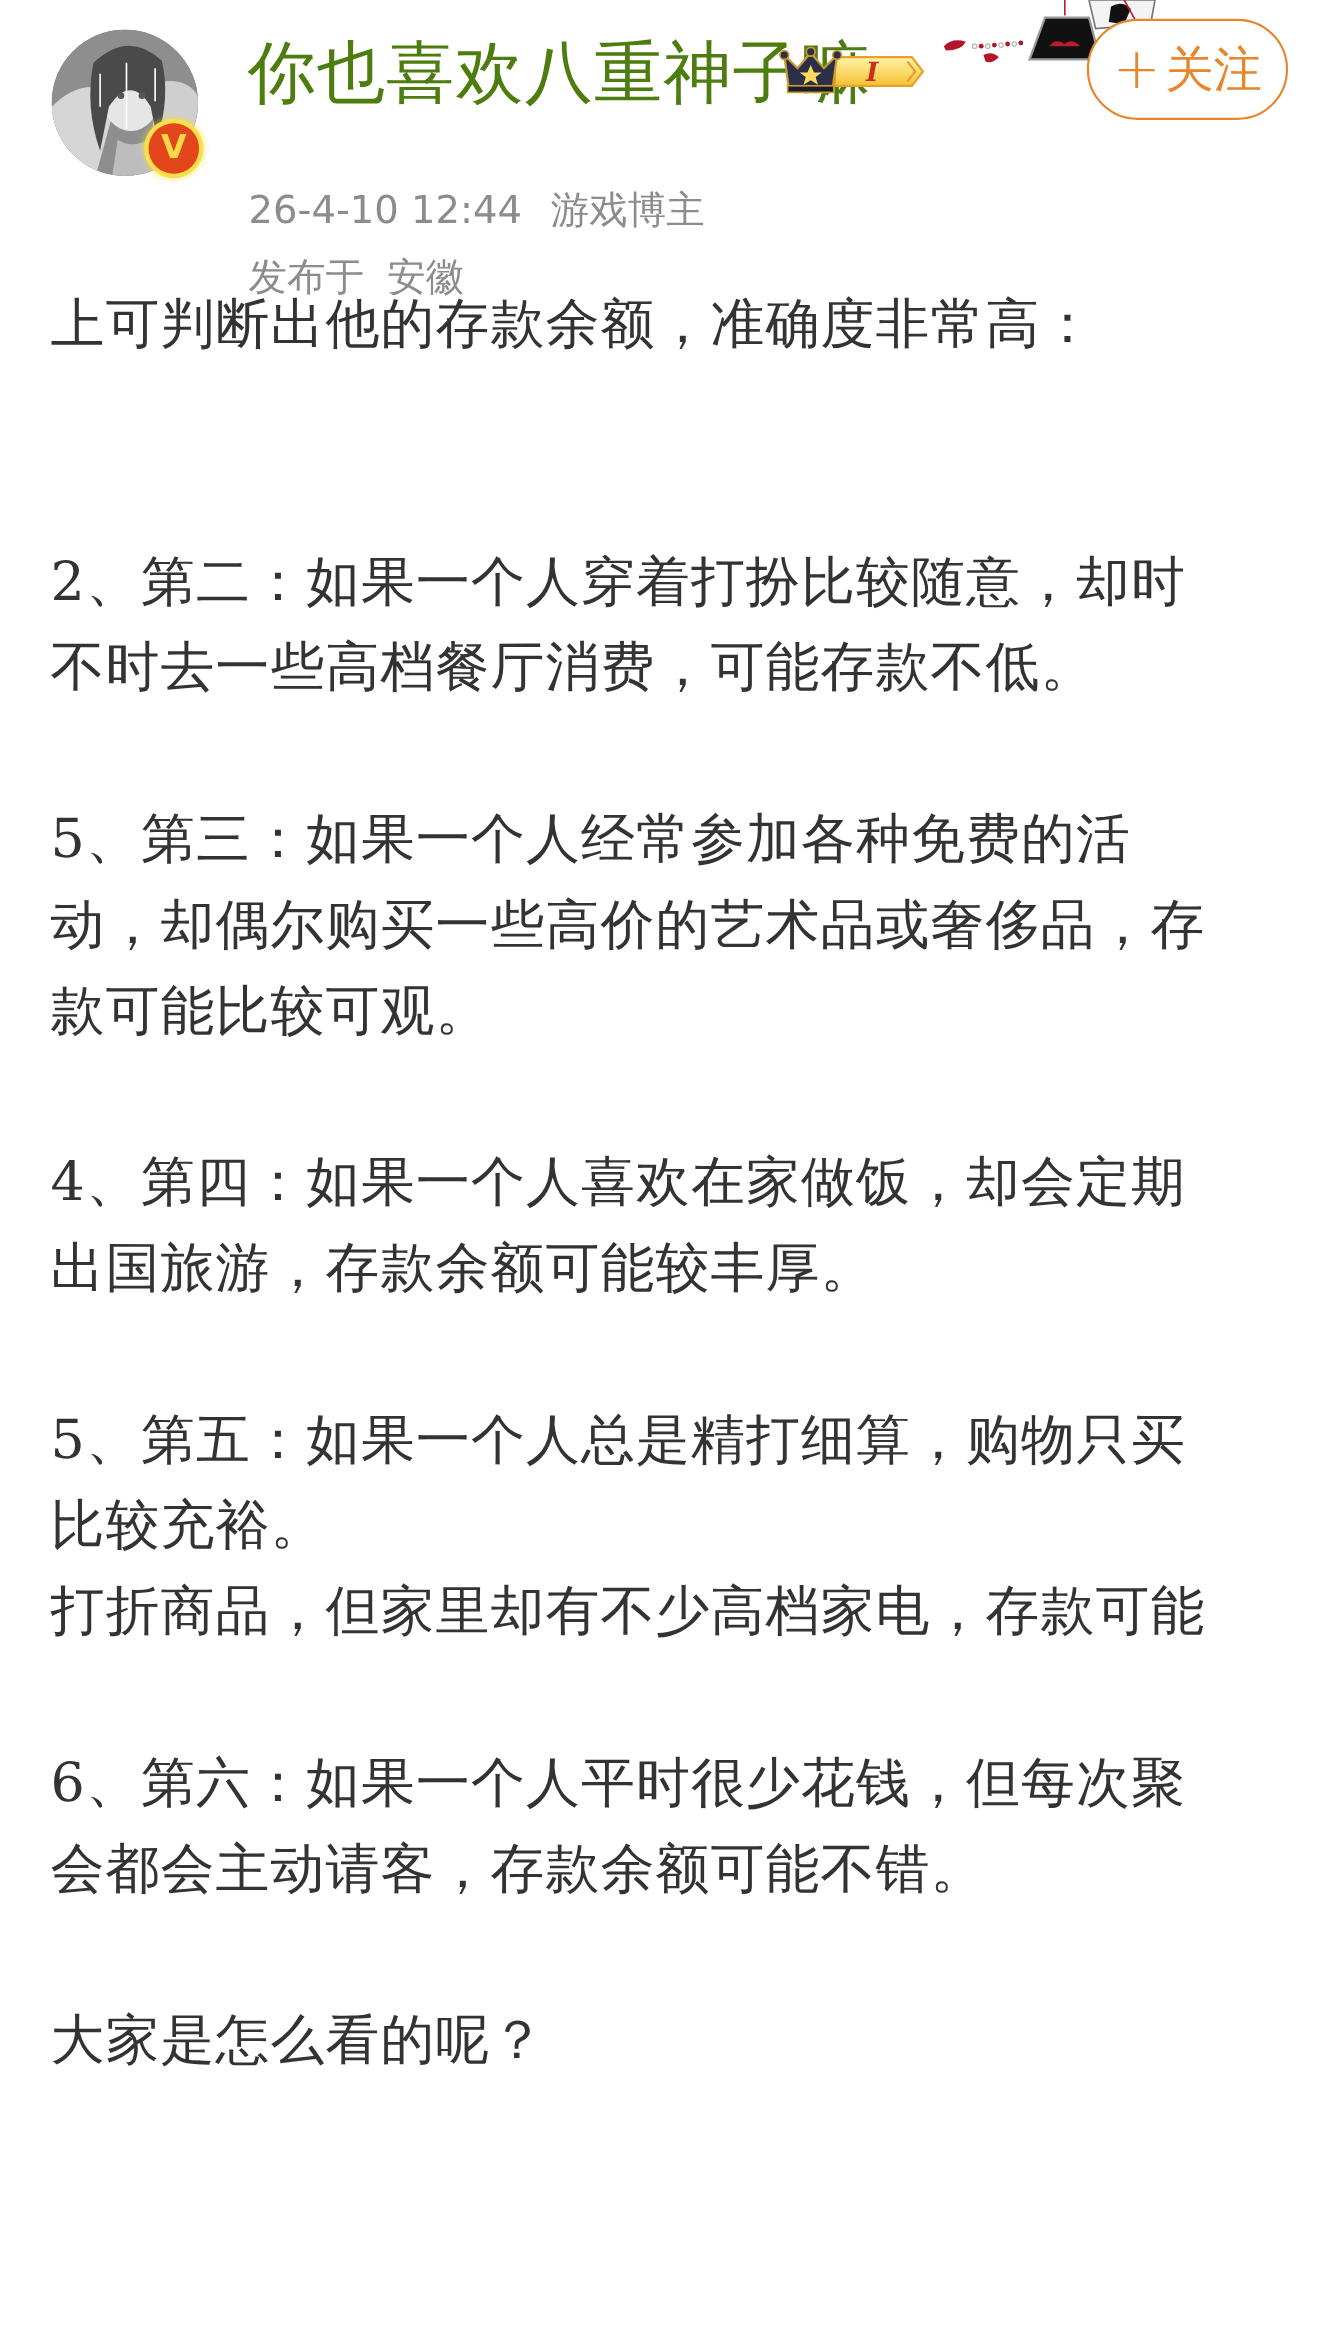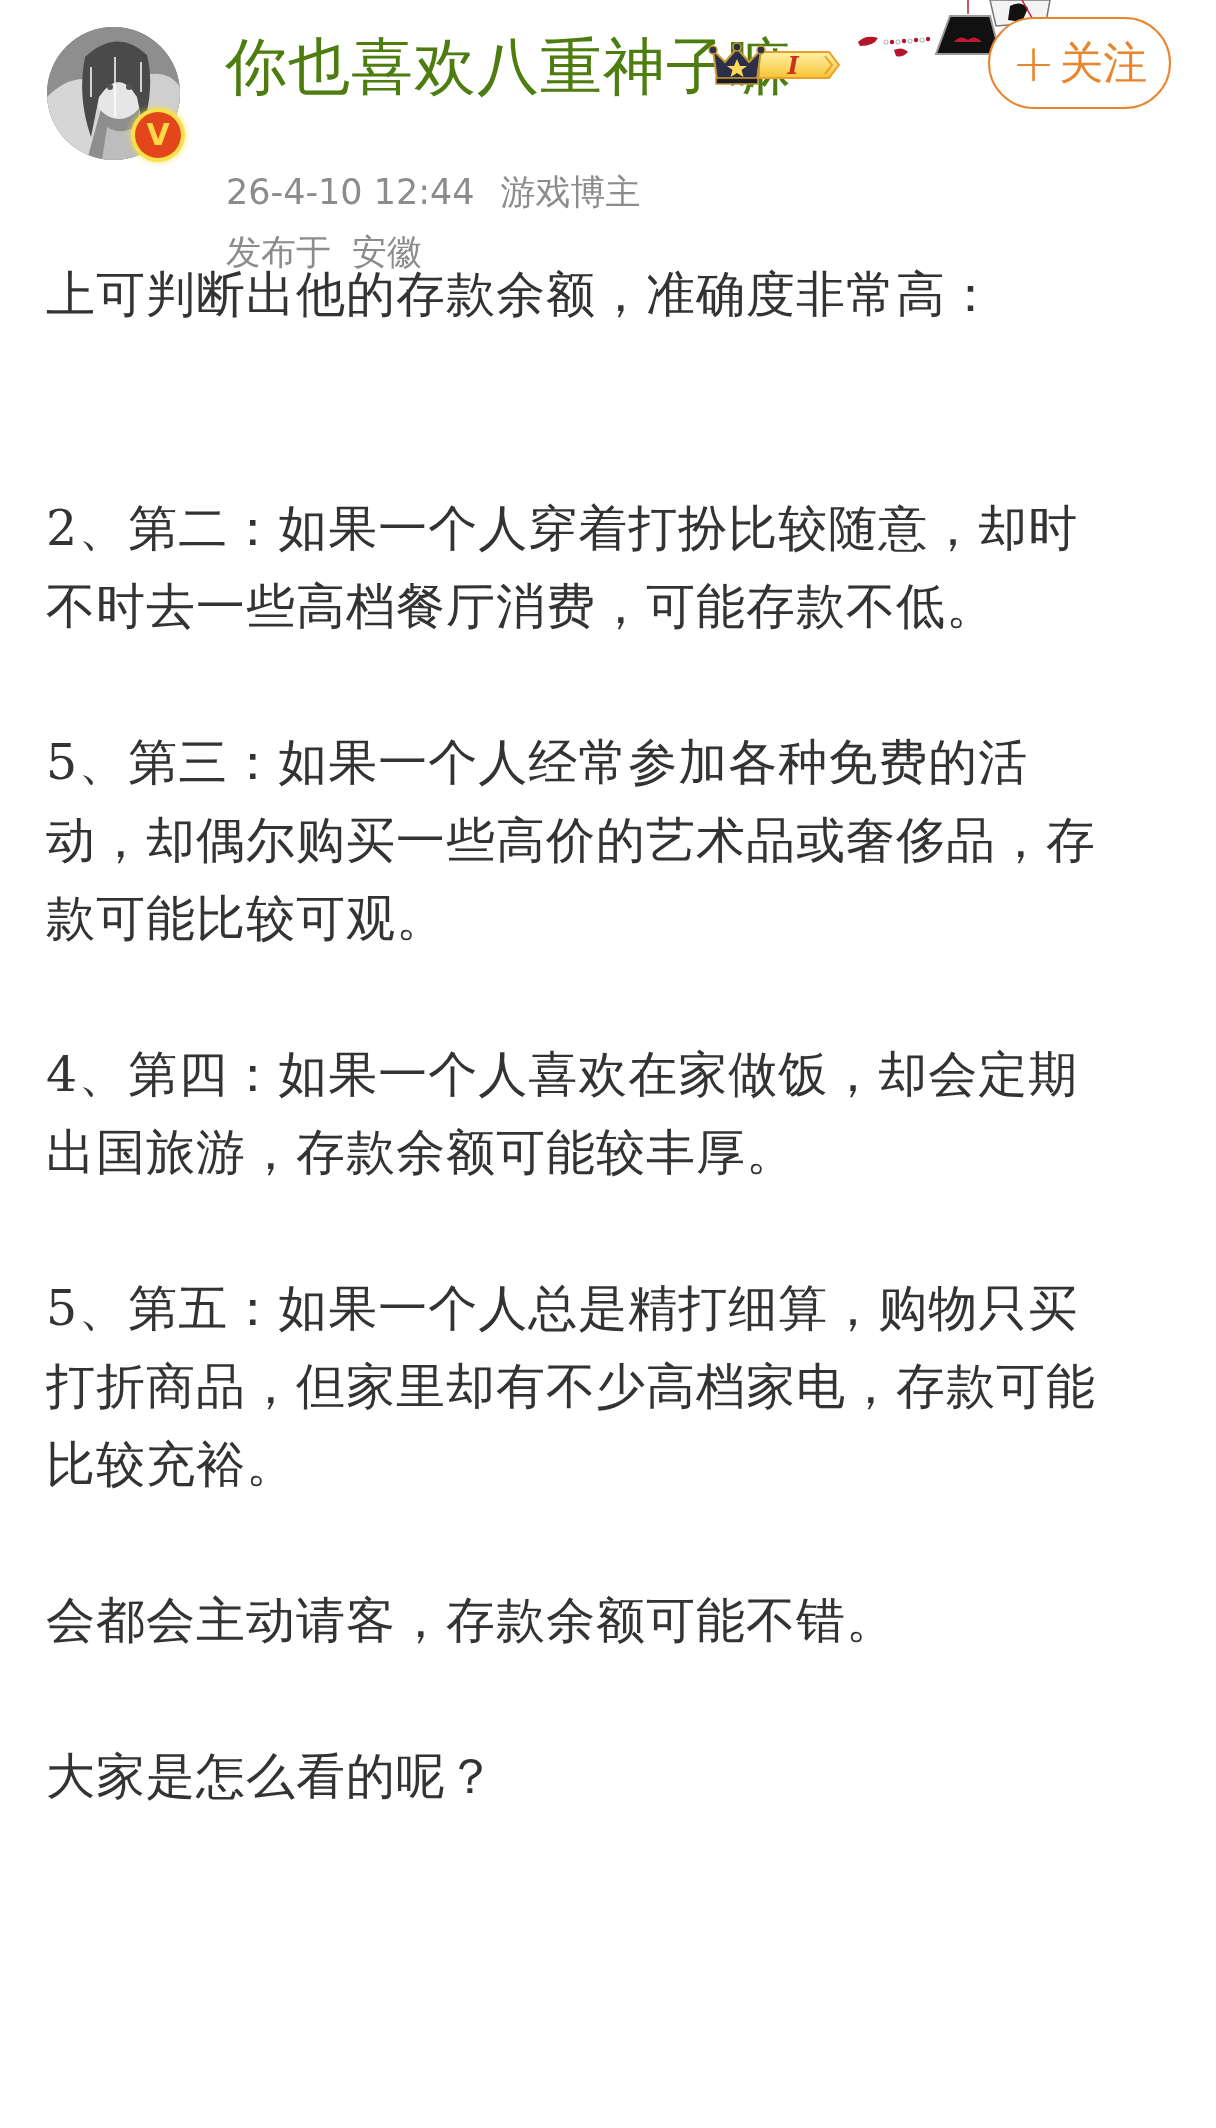--- a/index.html
+++ b/index.html
@@ -221,24 +221,25 @@
   <span class="spacer"></span>
 
   <div>
     <span class="line">4、第四：如果一个人喜欢在家做饭，却会定期</span>
     <span class="line">出国旅游，存款余额可能较丰厚。</span>
   </div>
   <span class="spacer"></span>
 
   <div>
     <span class="line">5、第五：如果一个人总是精打细算，购物只买</span>
+    <span class="line">比较充裕。</span>
     <span class="line">打折商品，但家里却有不少高档家电，存款可能</span>
-    <span class="line">比较充裕。</span>
-  </div>
-  <span class="spacer"></span>
-
-  <div>
+  </div>
+  <span class="spacer"></span>
+
+  <div>
+    <span class="line">6、第六：如果一个人平时很少花钱，但每次聚</span>
     <span class="line">会都会主动请客，存款余额可能不错。</span>
   </div>
   <span class="spacer"></span>
 
   <span class="line">大家是怎么看的呢？</span>
 </div>
 
 </body></html>

